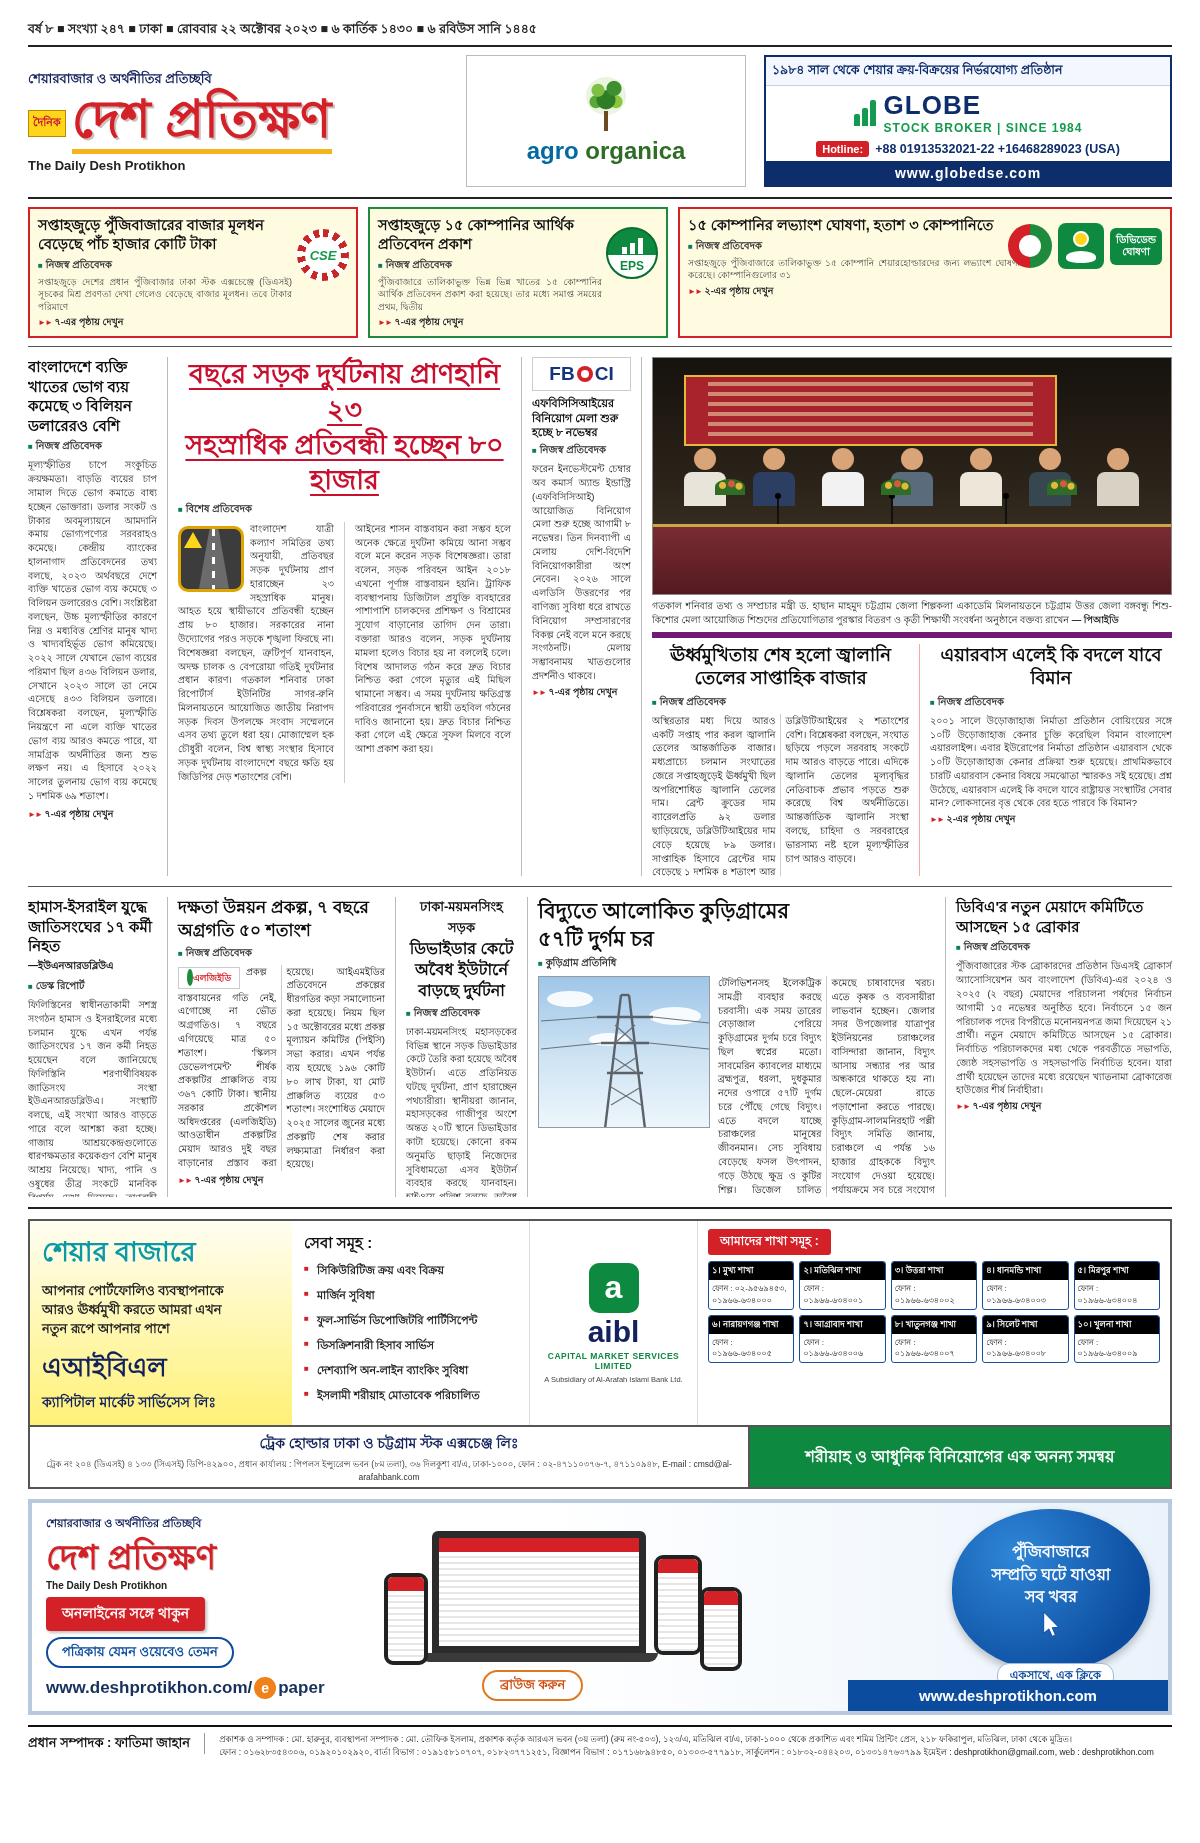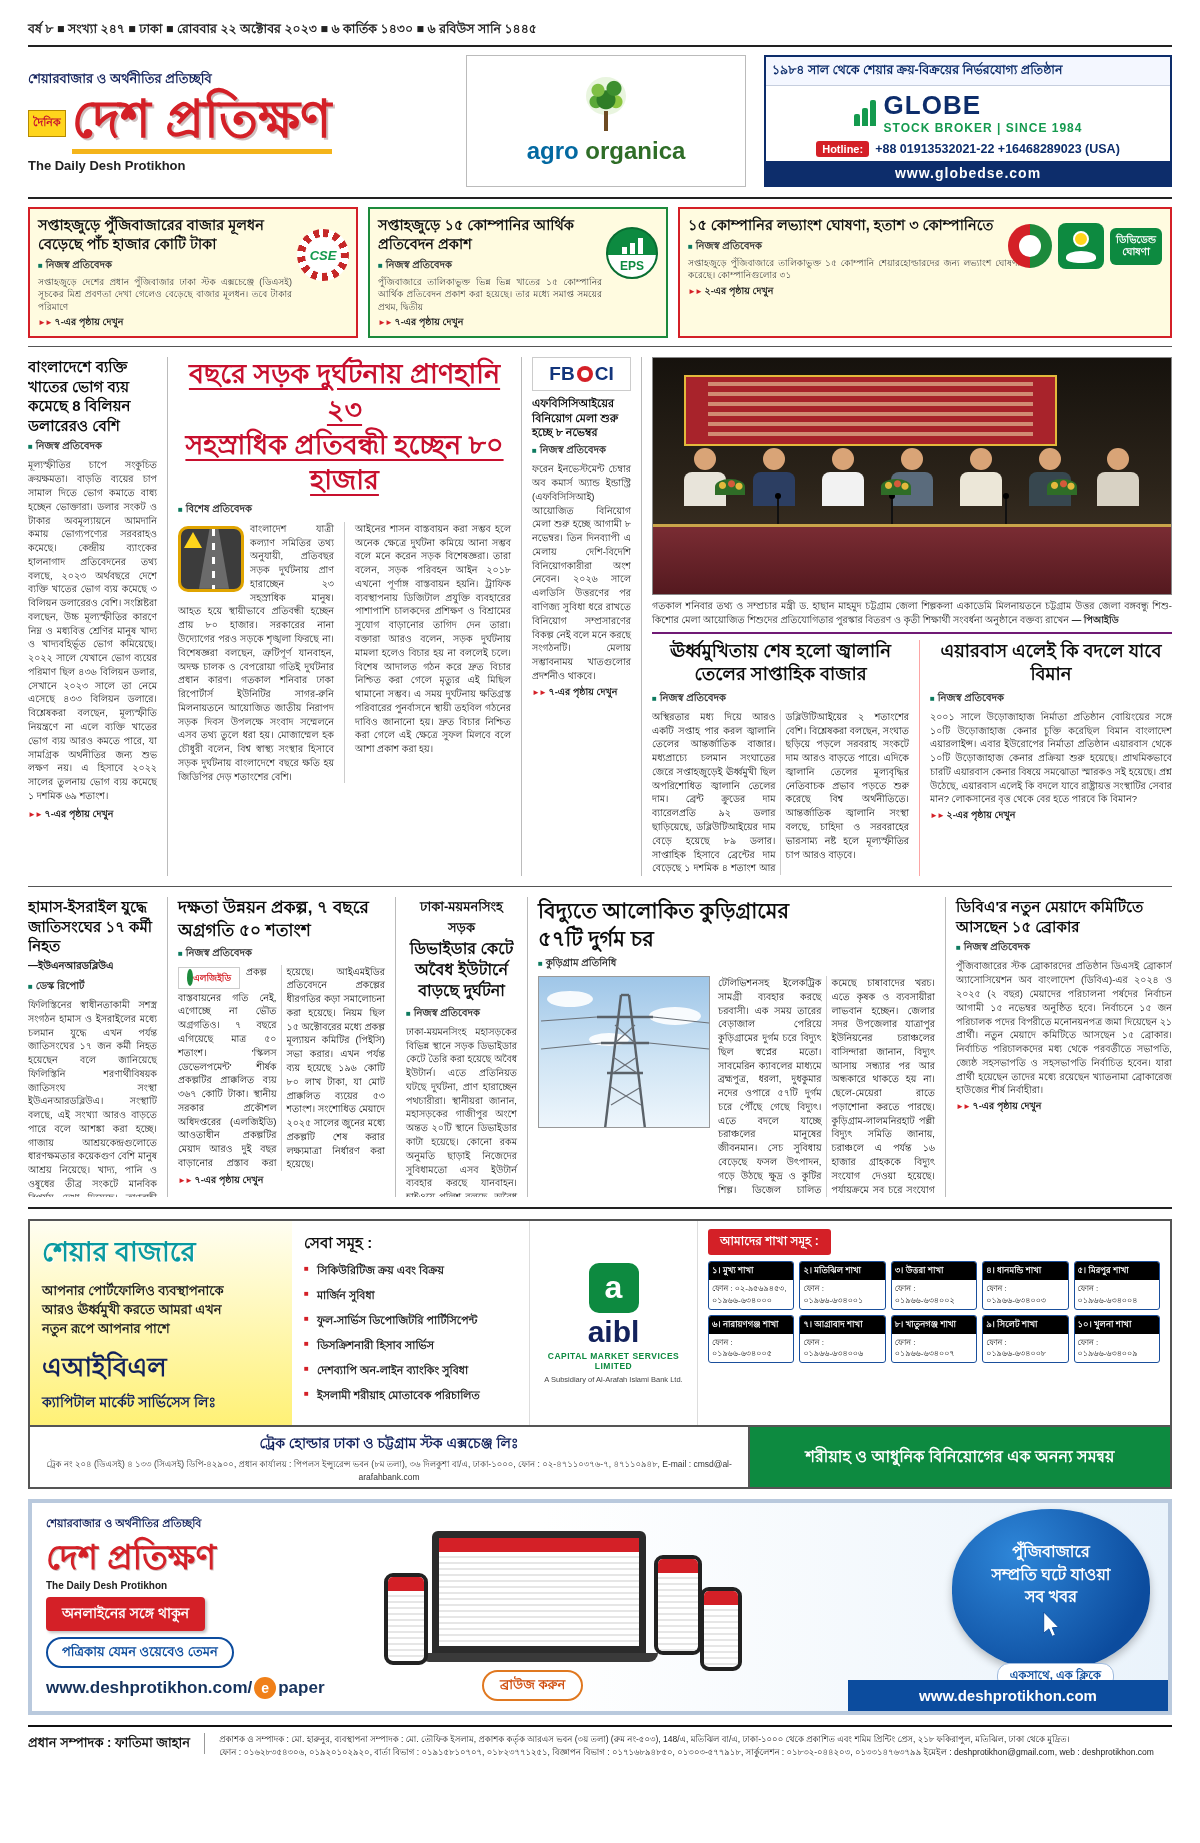--- a/index.html
+++ b/index.html
@@ -114,21 +114,21 @@
   .photo .person { display:flex; flex-direction:column; align-items:center; }
   .photo .person .head { width:22px; height:22px; border-radius:50%; background:#d9a477; }
   .photo .person .bodyp { width:42px; height:34px; border-radius:8px 8px 0 0; margin-top:2px; }
   .photo .table { position:absolute; left:0; right:0; bottom:0; height:30%; background:linear-gradient(180deg,#7a2c33,#54191f); border-top:3px solid #caa54a; }
   .photo .flower { position:absolute; bottom:42%; width:30px; height:16px; border-radius:50% 50% 0 0;
       background:radial-gradient(circle at 25% 40%, #e3b93c 0 3px, transparent 4px),
                  radial-gradient(circle at 55% 30%, #d45a3a 0 3px, transparent 4px),
                  radial-gradient(circle at 80% 45%, #e3b93c 0 3px, transparent 4px), #2f6d27; }
   .photo .mic { position:absolute; bottom:30%; width:2px; height:26px; background:#111; }
   .photo .mic::after { content:""; position:absolute; top:-5px; left:-2px; width:6px; height:6px; border-radius:50%; background:#000; }
-  .photo-caption { font-size:9.5px; line-height:1.4; color:#222; text-align:justify; padding:4px 0 6px; border-bottom:2px solid #701a75; }
+  .photo-caption { font-size:9.5px; line-height:1.4; color:#222; text-align:justify; padding:4px 0 6px; border-bottom:6px solid #701a75; }
   .photo-caption .credit { font-weight:bold; }
 
   .right-bottom { flex:1; display:flex; margin-top:6px; overflow:hidden; }
   .fuel { flex:1; padding-right:10px; border-right:1px solid #fca5a5; }
   .fuel .art-headline, .airbus .art-headline { font-size:18px; text-align:center; }
   .fuel-body { column-count:2; column-gap:10px; column-rule:1px solid #ccc; font-size:9.5px; line-height:1.45; text-align:justify; margin-top:3px; }
   .airbus { width:252px; padding-left:10px; }
 
   
   .second-grid { display:grid; grid-template-columns:140px 228px 132px 1fr 226px; padding:10px 0; border-bottom:2px solid #222; height:322px; }
@@ -311,21 +311,21 @@
           <div>ডিভিডেন্ড</div>
           <div>ঘোষণা</div>
         </div>
       </div>
     </div>
   </div>
 
   <div class="main-grid">
 
     <article class="consumption">
-      <div class="art-headline">বাংলাদেশে ব্যক্তি খাতের ভোগ ব্যয় কমেছে 8 বিলিয়ন ডলারেরও বেশি</div>
+      <div class="art-headline">বাংলাদেশে ব্যক্তি খাতের ভোগ ব্যয় কমেছে ৩ বিলিয়ন ডলারেরও বেশি</div>
       <div class="byline"><span class="sq">■</span> <span>নিজস্ব প্রতিবেদক</span></div>
       <div class="art-body">মূল্যস্ফীতির চাপে সংকুচিত ক্রয়ক্ষমতা। বাড়তি ব্যয়ের চাপ সামাল দিতে ভোগ কমাতে বাধ্য হচ্ছেন ভোক্তারা। ডলার সংকট ও টাকার অবমূল্যায়নে আমদানি কমায় ভোগ্যপণ্যের সরবরাহও কমেছে। কেন্দ্রীয় ব্যাংকের হালনাগাদ প্রতিবেদনের তথ্য বলছে, ২০২৩ অর্থবছরে দেশে ব্যক্তি খাতের ভোগ ব্যয় কমেছে ৩ বিলিয়ন ডলারেরও বেশি। সংশ্লিষ্টরা বলছেন, উচ্চ মূল্যস্ফীতির কারণে নিম্ন ও মধ্যবিত্ত শ্রেণির মানুষ খাদ্য ও খাদ্যবহির্ভূত ভোগ কমিয়েছে। ২০২২ সালে যেখানে ভোগ ব্যয়ের পরিমাণ ছিল ৪৩৬ বিলিয়ন ডলার, সেখানে ২০২৩ সালে তা নেমে এসেছে ৪৩৩ বিলিয়ন ডলারে। বিশ্লেষকরা বলছেন, মূল্যস্ফীতি নিয়ন্ত্রণে না এলে ব্যক্তি খাতের ভোগ ব্যয় আরও কমতে পারে, যা সামগ্রিক অর্থনীতির জন্য শুভ লক্ষণ নয়। এ হিসাবে ২০২২ সালের তুলনায় ভোগ ব্যয় কমেছে ১ দশমিক ৬৯ শতাংশ।</div>
       <div class="more"><span class="arrows">►►</span> <span>৭-এর পৃষ্ঠায় দেখুন</span></div>
     </article>
 
     <article class="mainstory">
       <h1 class="ms-headline">
         <span>বছরে সড়ক দুর্ঘটনায় প্রাণহানি ২৩</span><br>
         <span>সহস্রাধিক প্রতিবন্ধী হচ্ছেন ৮০ হাজার</span>
       </h1>
@@ -625,18 +625,18 @@
         </svg>
       </div>
       <div class="ep-clickpill">একসাথে, এক ক্লিকে</div>
       <div class="ep-rightbar">www.deshprotikhon.com</div>
     </div>
   </div>
 
   <div class="footer">
     <div class="footer-chief">প্রধান সম্পাদক : ফাতিমা জাহান</div>
     <div class="footer-lines">
-      <div>প্রকাশক ও সম্পাদক : মো. হারুনুর, ব্যবস্থাপনা সম্পাদক : মো. তৌফিক ইসলাম, প্রকাশক কর্তৃক আরএস ভবন (৩য় তলা) (রুম নং-৫০৩), 148/এ, মতিঝিল বা/এ, ঢাকা-১০০০ থেকে প্রকাশিত এবং শমিম প্রিন্টিং প্রেস, ২১৮ ফকিরাপুল, মতিঝিল, ঢাকা থেকে মুদ্রিত।</div>
+      <div>প্রকাশক ও সম্পাদক : মো. হারুনুর, ব্যবস্থাপনা সম্পাদক : মো. তৌফিক ইসলাম, প্রকাশক কর্তৃক আরএস ভবন (৩য় তলা) (রুম নং-৫০৩), ১২৩/এ, মতিঝিল বা/এ, ঢাকা-১০০০ থেকে প্রকাশিত এবং শমিম প্রিন্টিং প্রেস, ২১৮ ফকিরাপুল, মতিঝিল, ঢাকা থেকে মুদ্রিত।</div>
       <div>ফোন : ০১৬২৮৩৫৪৩০৬, ০১৯২০১০২৯২০, বার্তা বিভাগ : ০১৯১৫৮১০৭০৭, ০১৮২৩৭৭১২৫১, বিজ্ঞাপন বিভাগ : ০১৭১৬৮৯৪৮৫০, ০১৩০৩-৫৭৭৯১৮, সার্কুলেশন : ০১৮৩২-০৪৪২০৩, ০১৩৩১৪৭৬৩৭৯৯ ইমেইল : deshprotikhon@gmail.com, web : deshprotikhon.com</div>
     </div>
   </div>
 
 </div>
 
 </body></html>

